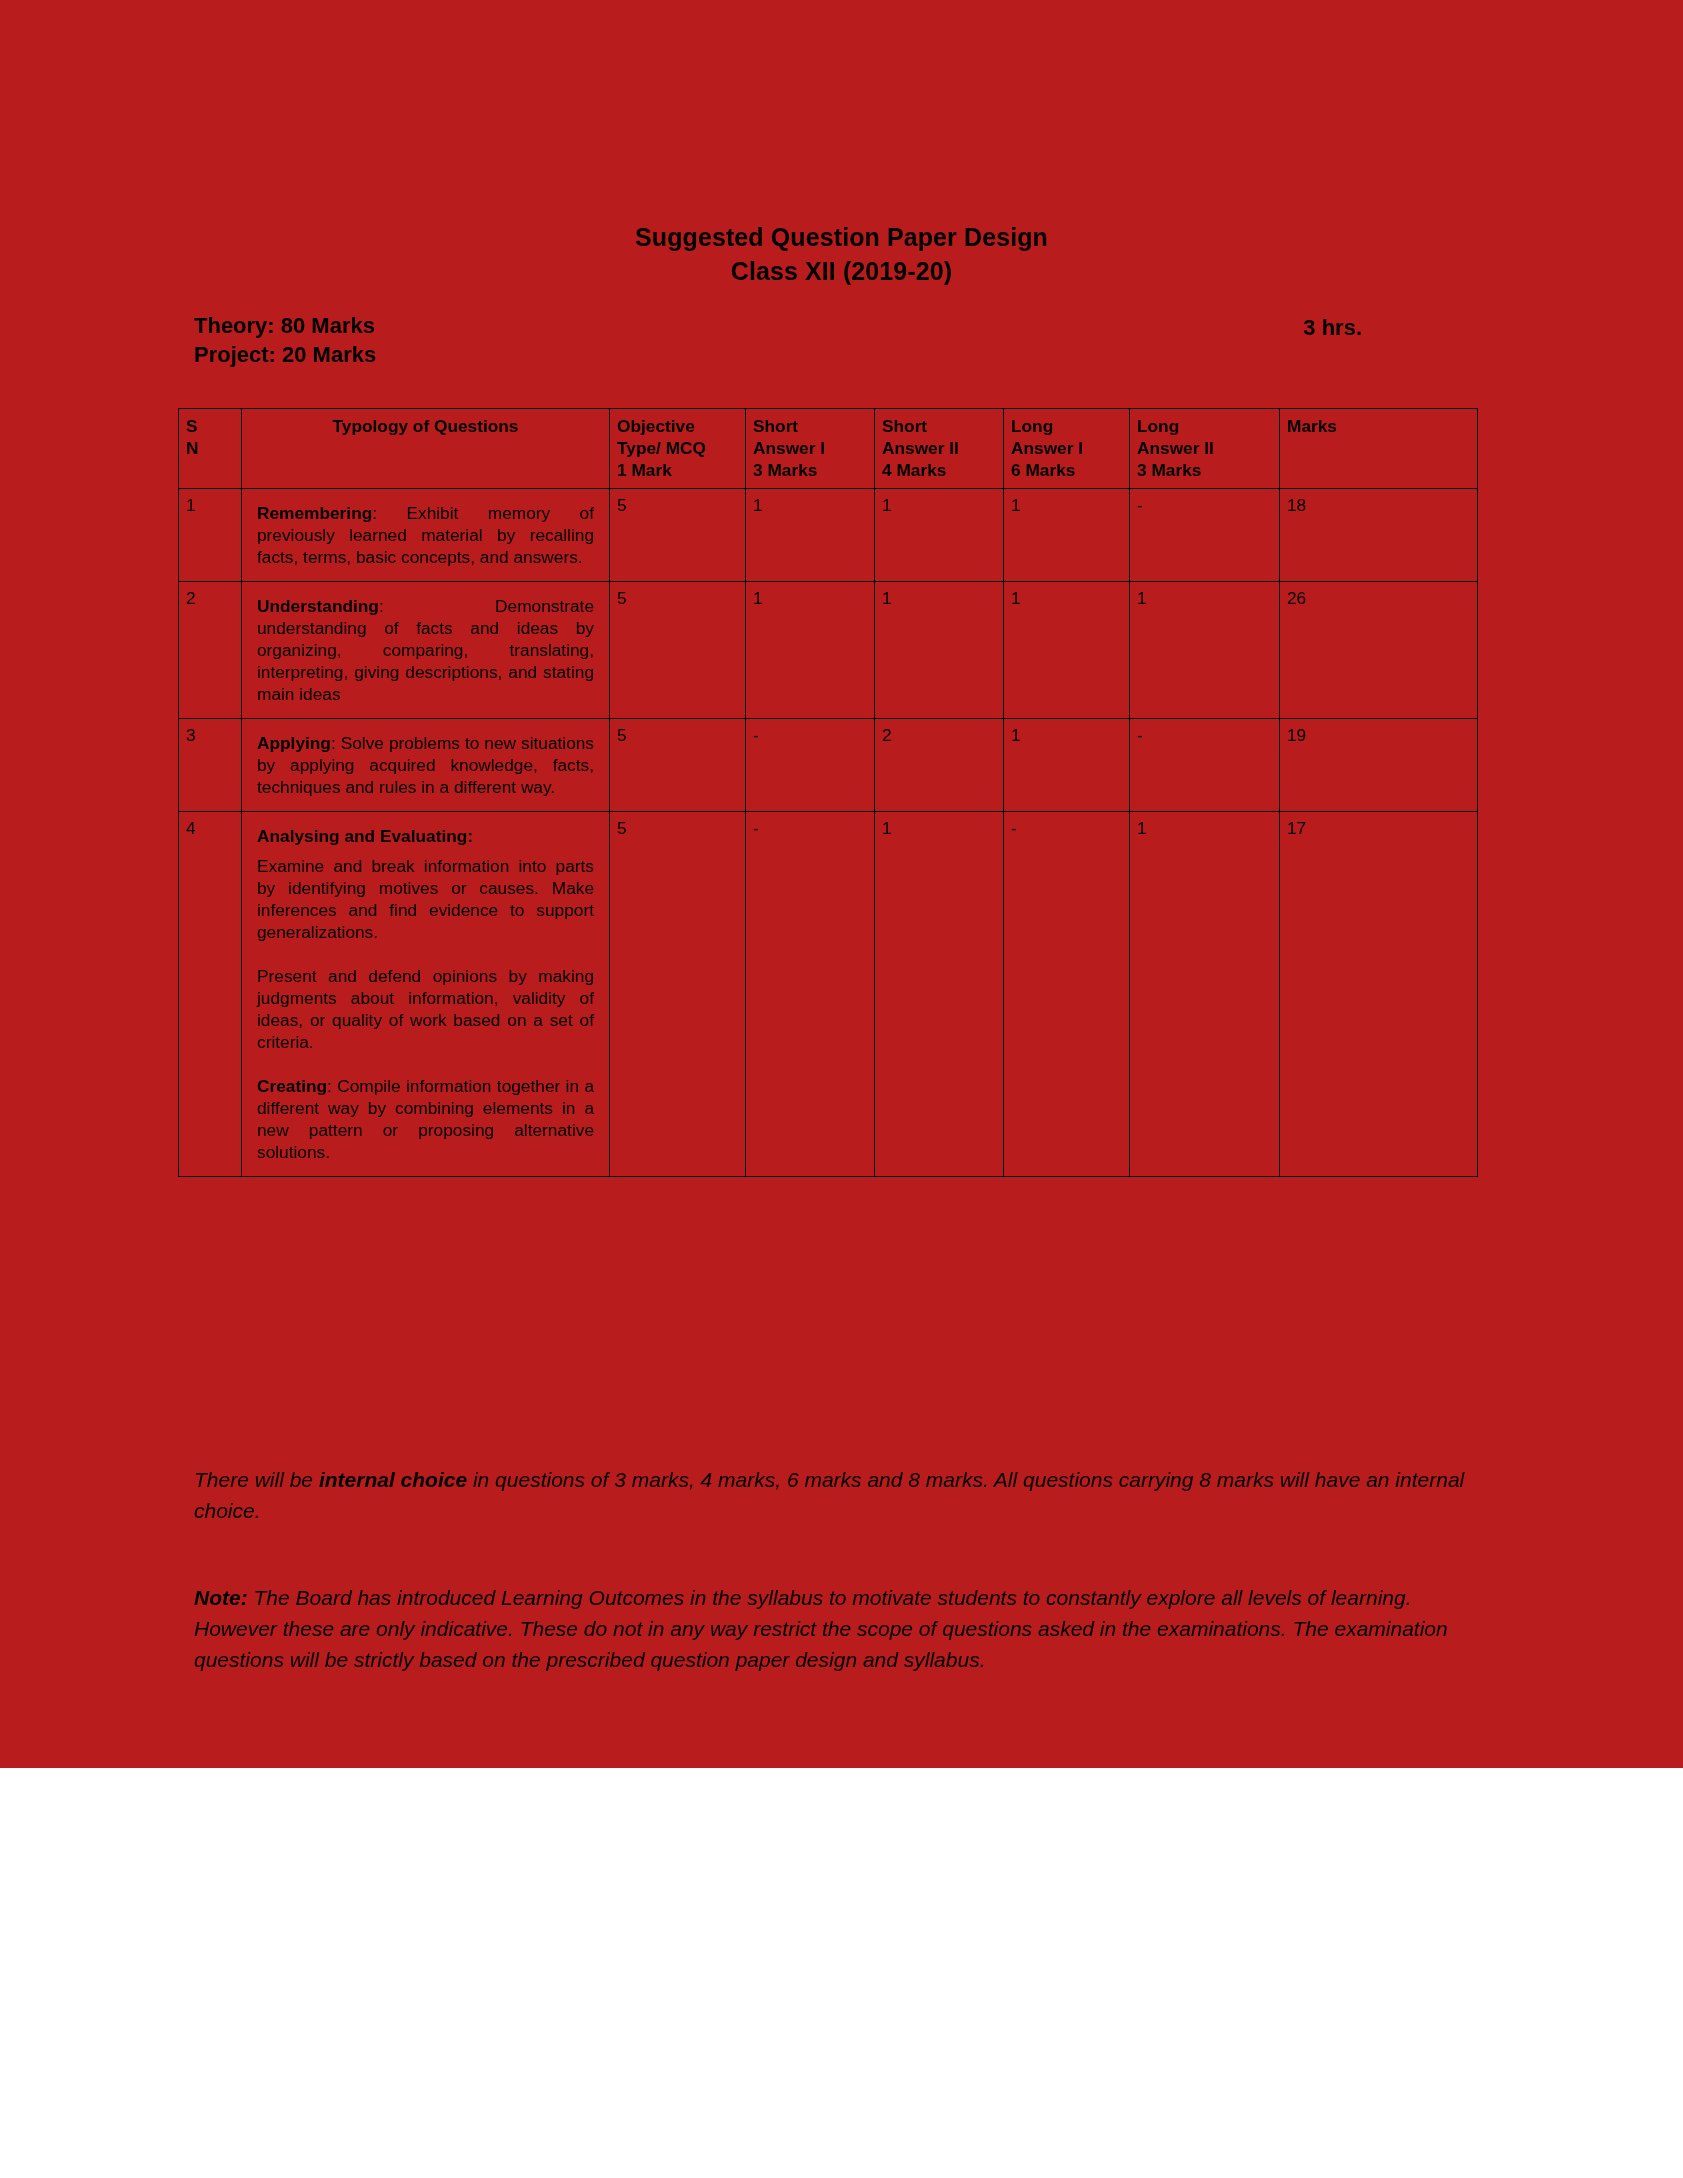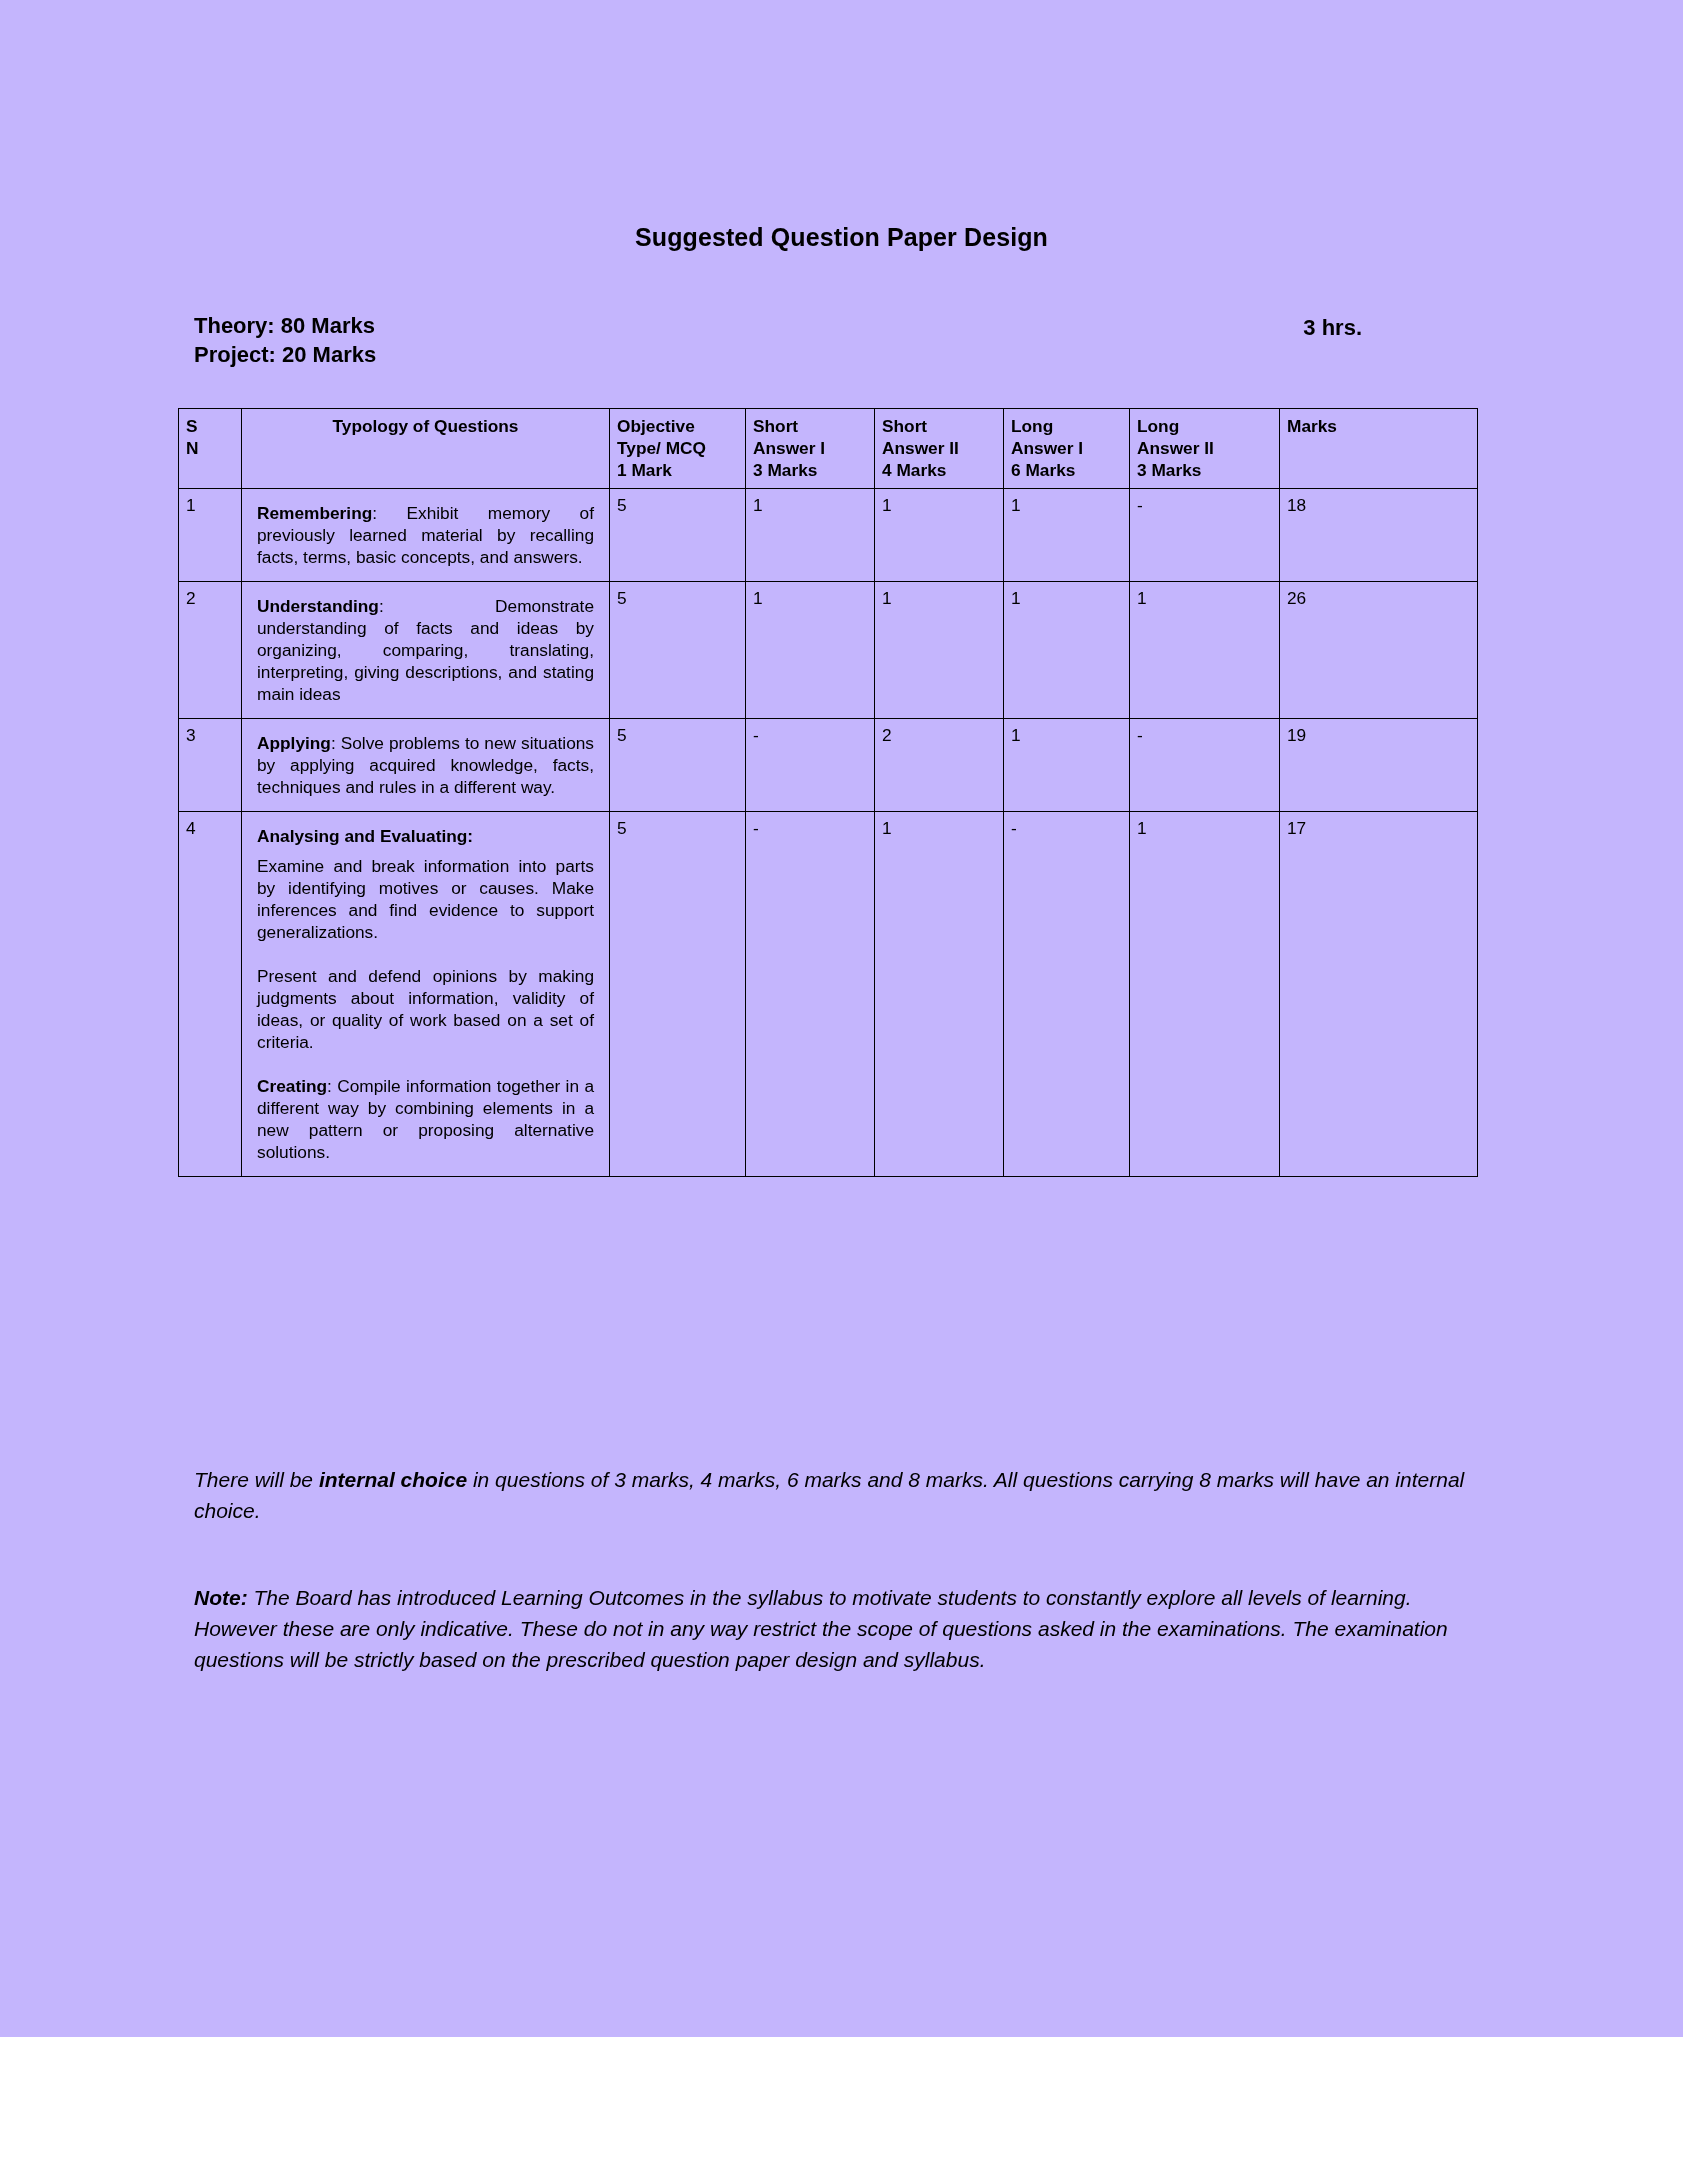--- a/index.html
+++ b/index.html
@@ -12,22 +12,22 @@
     height: 2178px;
     font-family: "Liberation Sans", sans-serif;
     color: #000000;
     position: relative;
     overflow: hidden;
   }
   .page {
     position: absolute;
     top: 0; left: 0;
     width: 1683px;
-    height: 2037px;
-    background: #c4b5fd;
+    height: 1768px;
+    background: #b91c1c;
   }
 
   
   .title-block {
     position: absolute;
     top: 220px;
     left: 0;
     width: 1683px;
     text-align: center;
   }
@@ -137,20 +137,21 @@
   }
   .note-1 b, .note-2 b { font-weight: bold; }
 </style>
 </head>
 <body>
 
 <div class="page">
 
   <div class="title-block">
     <div class="title-line">Suggested Question Paper Design</div>
+    <div class="title-line">Class XII (2019-20)</div>
   </div>
 
   <div class="meta-row">
     <div class="meta-left">
       <div>Theory: 80 Marks</div>
       <div>Project: 20 Marks</div>
     </div>
     <div class="meta-right">3 hrs.</div>
   </div>
 

